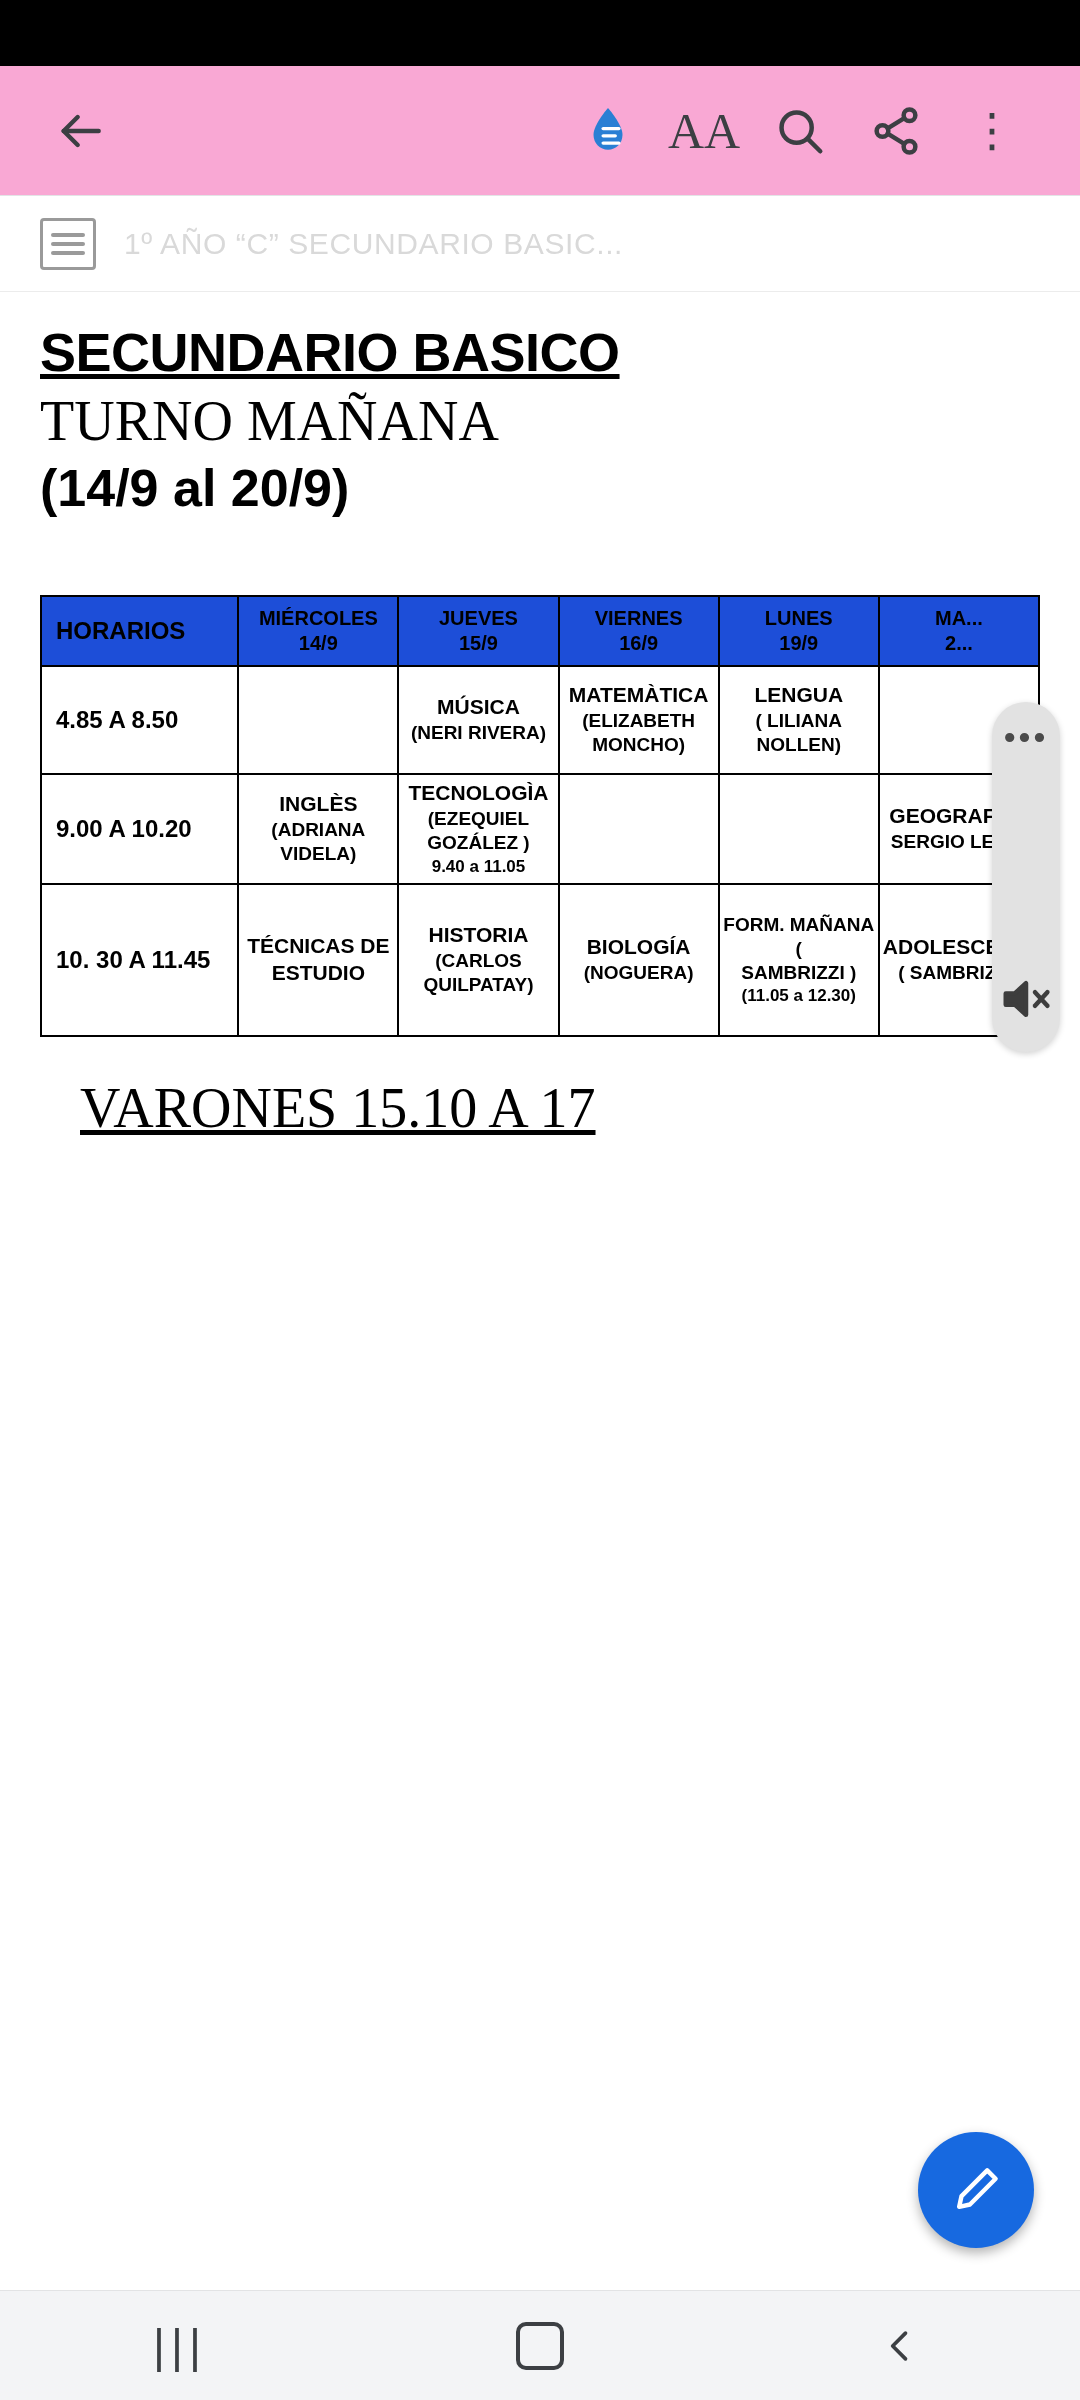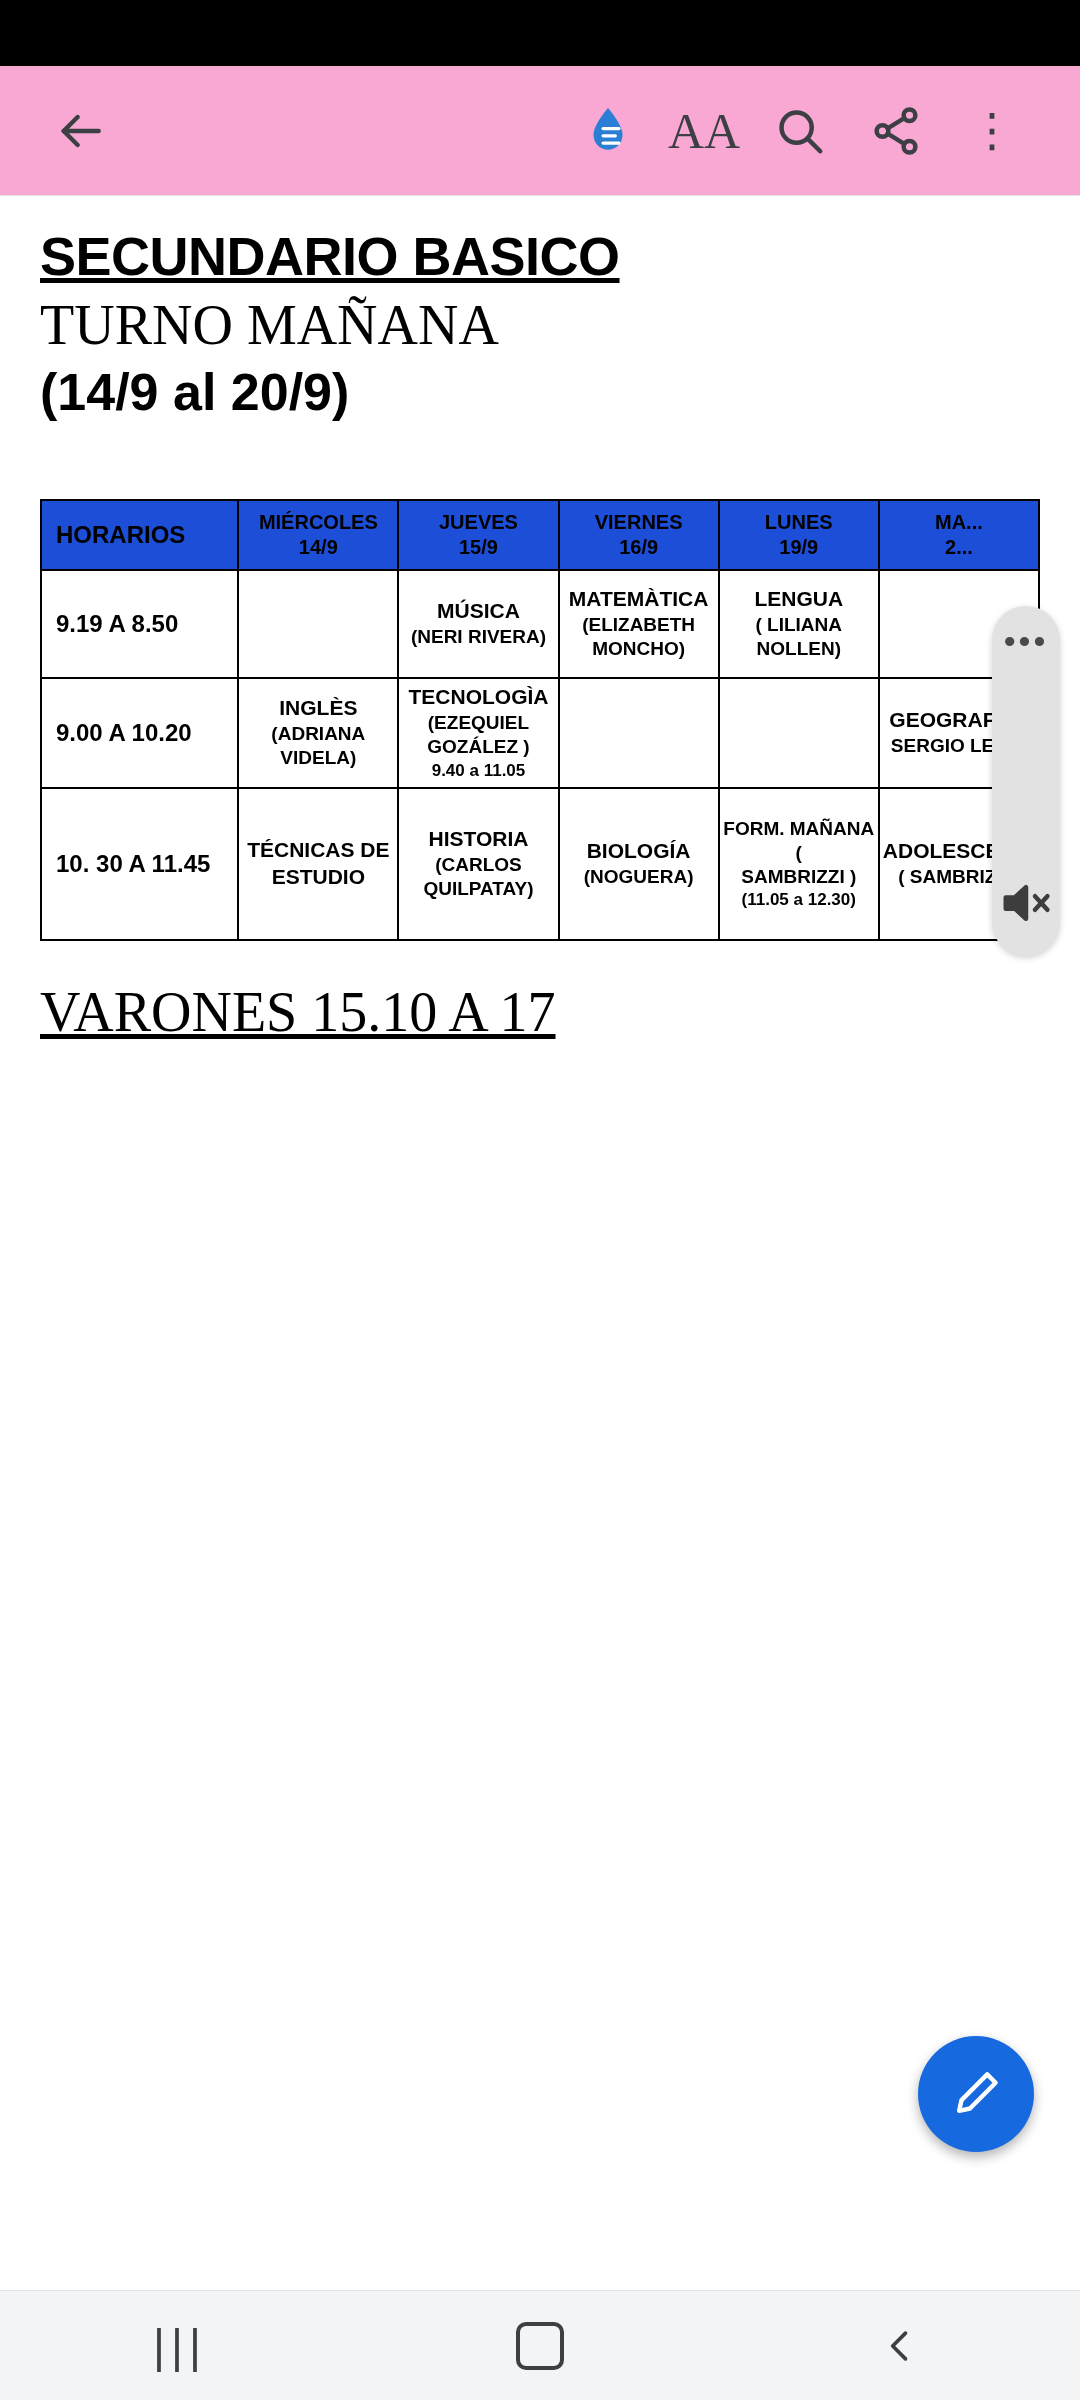--- a/index.html
+++ b/index.html
@@ -147,21 +147,21 @@
     font-family: "Liberation Serif", serif;
     font-size: 56px;
     line-height: 1.34;
     color: #000;
   }
   .para .hl {
     background: #d9d9d9;
     text-decoration: underline;
   }
   .para .b { font-weight: 700; }
-  .para2 { margin-top: 34px; }
+  .para2 { margin-top: 34px; margin-left: 40px; }
   .para2 .u { text-decoration: underline; }
 
   
   .side-pill {
     position: absolute;
     right: 20px;
     top: 410px;
     width: 68px;
     height: 350px;
     background: #e2e2e2;
@@ -248,20 +248,28 @@
         <line x1="8.3" y1="10.8" x2="15.7" y2="6.3"></line>
         <line x1="8.3" y1="13.2" x2="15.7" y2="17.7"></line>
       </svg>
     </div>
 
     <div class="tb-btn">
       <span style="font-size:46px;line-height:0.8;">⋮</span>
     </div>
   </div>
 
+  <div class="docbar">
+    <div class="listicon">
+      <i></i>
+        <i></i>
+        <i></i>
+    </div>
+    <div class="doctitle">1º AÑO “C” SECUNDARIO BASIC...</div>
+  </div>
 
   <div class="page">
 
 
     <div class="title-line2">SECUNDARIO BASICO</div>
     <div class="h-serif title-line3">TURNO MAÑANA</div>
     <div class="title-line4">(14/9 al 20/9)</div>
 
     <div class="table-wrap">
       <table class="sched">
@@ -293,21 +301,21 @@
               <div>19/9</div>
             </td>
             <td>
               <div>MA...</div>
               <div>2...</div>
             </td>
           </tr>
         </thead>
         <tbody>
           <tr class="row1">
-            <td class="hour">9.19 A 8.50</td>
+            <td class="hour">4.85 A 8.50</td>
             <td class="cell">
               <div></div>
               <div class="sm"></div>
             </td>
             <td class="cell">
               <div>MÚSICA</div>
               <div class="sm">(NERI RIVERA)</div>
             </td>
             <td class="cell">
               <div>MATEMÀTICA</div>

